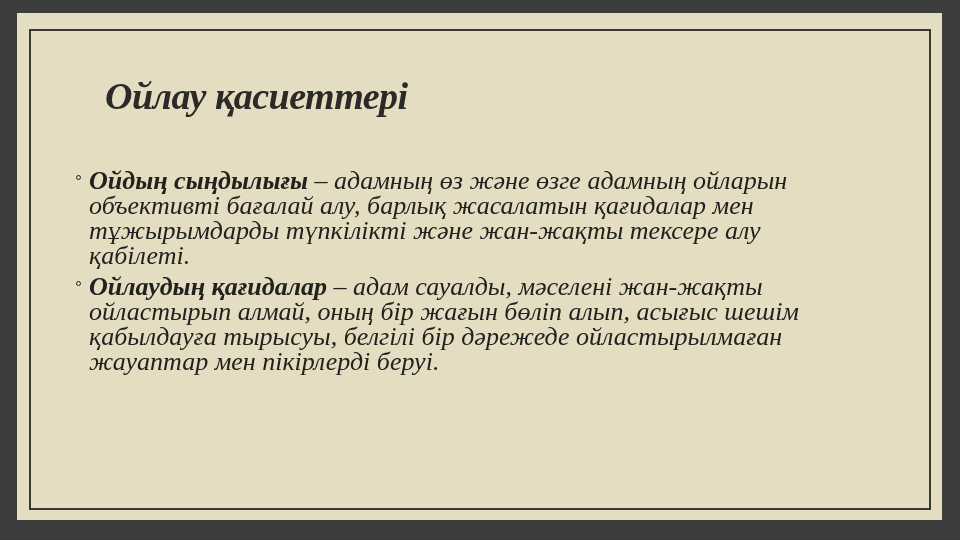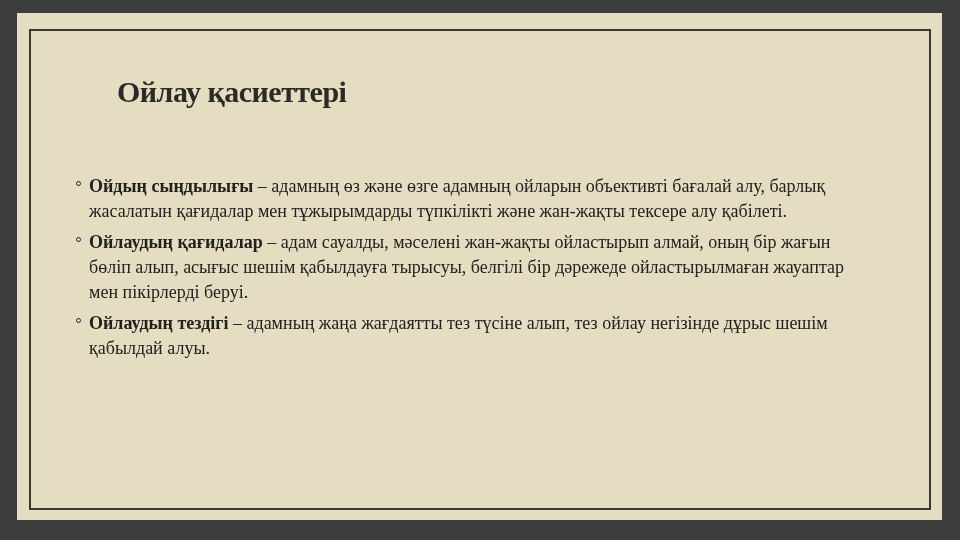--- a/index.html
+++ b/index.html
@@ -23,35 +23,37 @@
     background: var(--slide-bg);
   }
   .slide-border {
     position: absolute;
     left: 12px; top: 16px; right: 11px; bottom: 10px;
     border: 2px solid var(--line);
     pointer-events: none;
   }
   .slide-title {
     position: absolute;
-    left: 100px; top: 62px;
-    font-size: 30px;
+    left: 88px; top: 62px;
+    font-size: 38px;
     line-height: 1.15;
     letter-spacing: -0.5px;
     color: var(--title-color);
     white-space: nowrap;
+    font-style: italic;
   }
   .bullet-list {
     position: absolute;
-    left: 61px; top: 161px;
+    left: 61px; top: 155px;
     width: 800px;
     list-style: none;
     color: var(--body-color);
-    font-size: 18px;
+    font-size: 26px;
     line-height: 25px;
+    font-style: italic;
   }
   .bullet-item {
     position: relative;
     padding-left: 11px;
     width: 789px;
     margin-bottom: 6px;
   }
   .bullet-marker {
     position: absolute;
     left: -2px; top: 7px;
@@ -72,18 +74,14 @@
 
   <ul class="bullet-list">
     <li class="bullet-item">
       <span class="bullet-marker"></span>
       <span class="bullet-term">Ойдың сыңдылығы</span><span class="bullet-text"> – адамның өз және өзге адамның ойларын объективті бағалай алу, барлық жасалатын қағидалар мен тұжырымдарды түпкілікті және жан-жақты тексере алу қабілеті.</span>
     </li>
     <li class="bullet-item">
       <span class="bullet-marker"></span>
       <span class="bullet-term">Ойлаудың қағидалар</span><span class="bullet-text"> – адам сауалды, мәселені жан-жақты ойластырып алмай, оның бір жағын бөліп алып, асығыс шешім қабылдауға тырысуы, белгілі бір дәрежеде ойластырылмаған жауаптар мен пікірлерді беруі.</span>
     </li>
-    <li class="bullet-item">
-      <span class="bullet-marker"></span>
-      <span class="bullet-term">Ойлаудың тездігі</span><span class="bullet-text"> – адамның жаңа жағдаятты тез түсіне алып, тез ойлау негізінде дұрыс шешім қабылдай алуы.</span>
-    </li>
   </ul>
 </div>
 
 </body></html>

